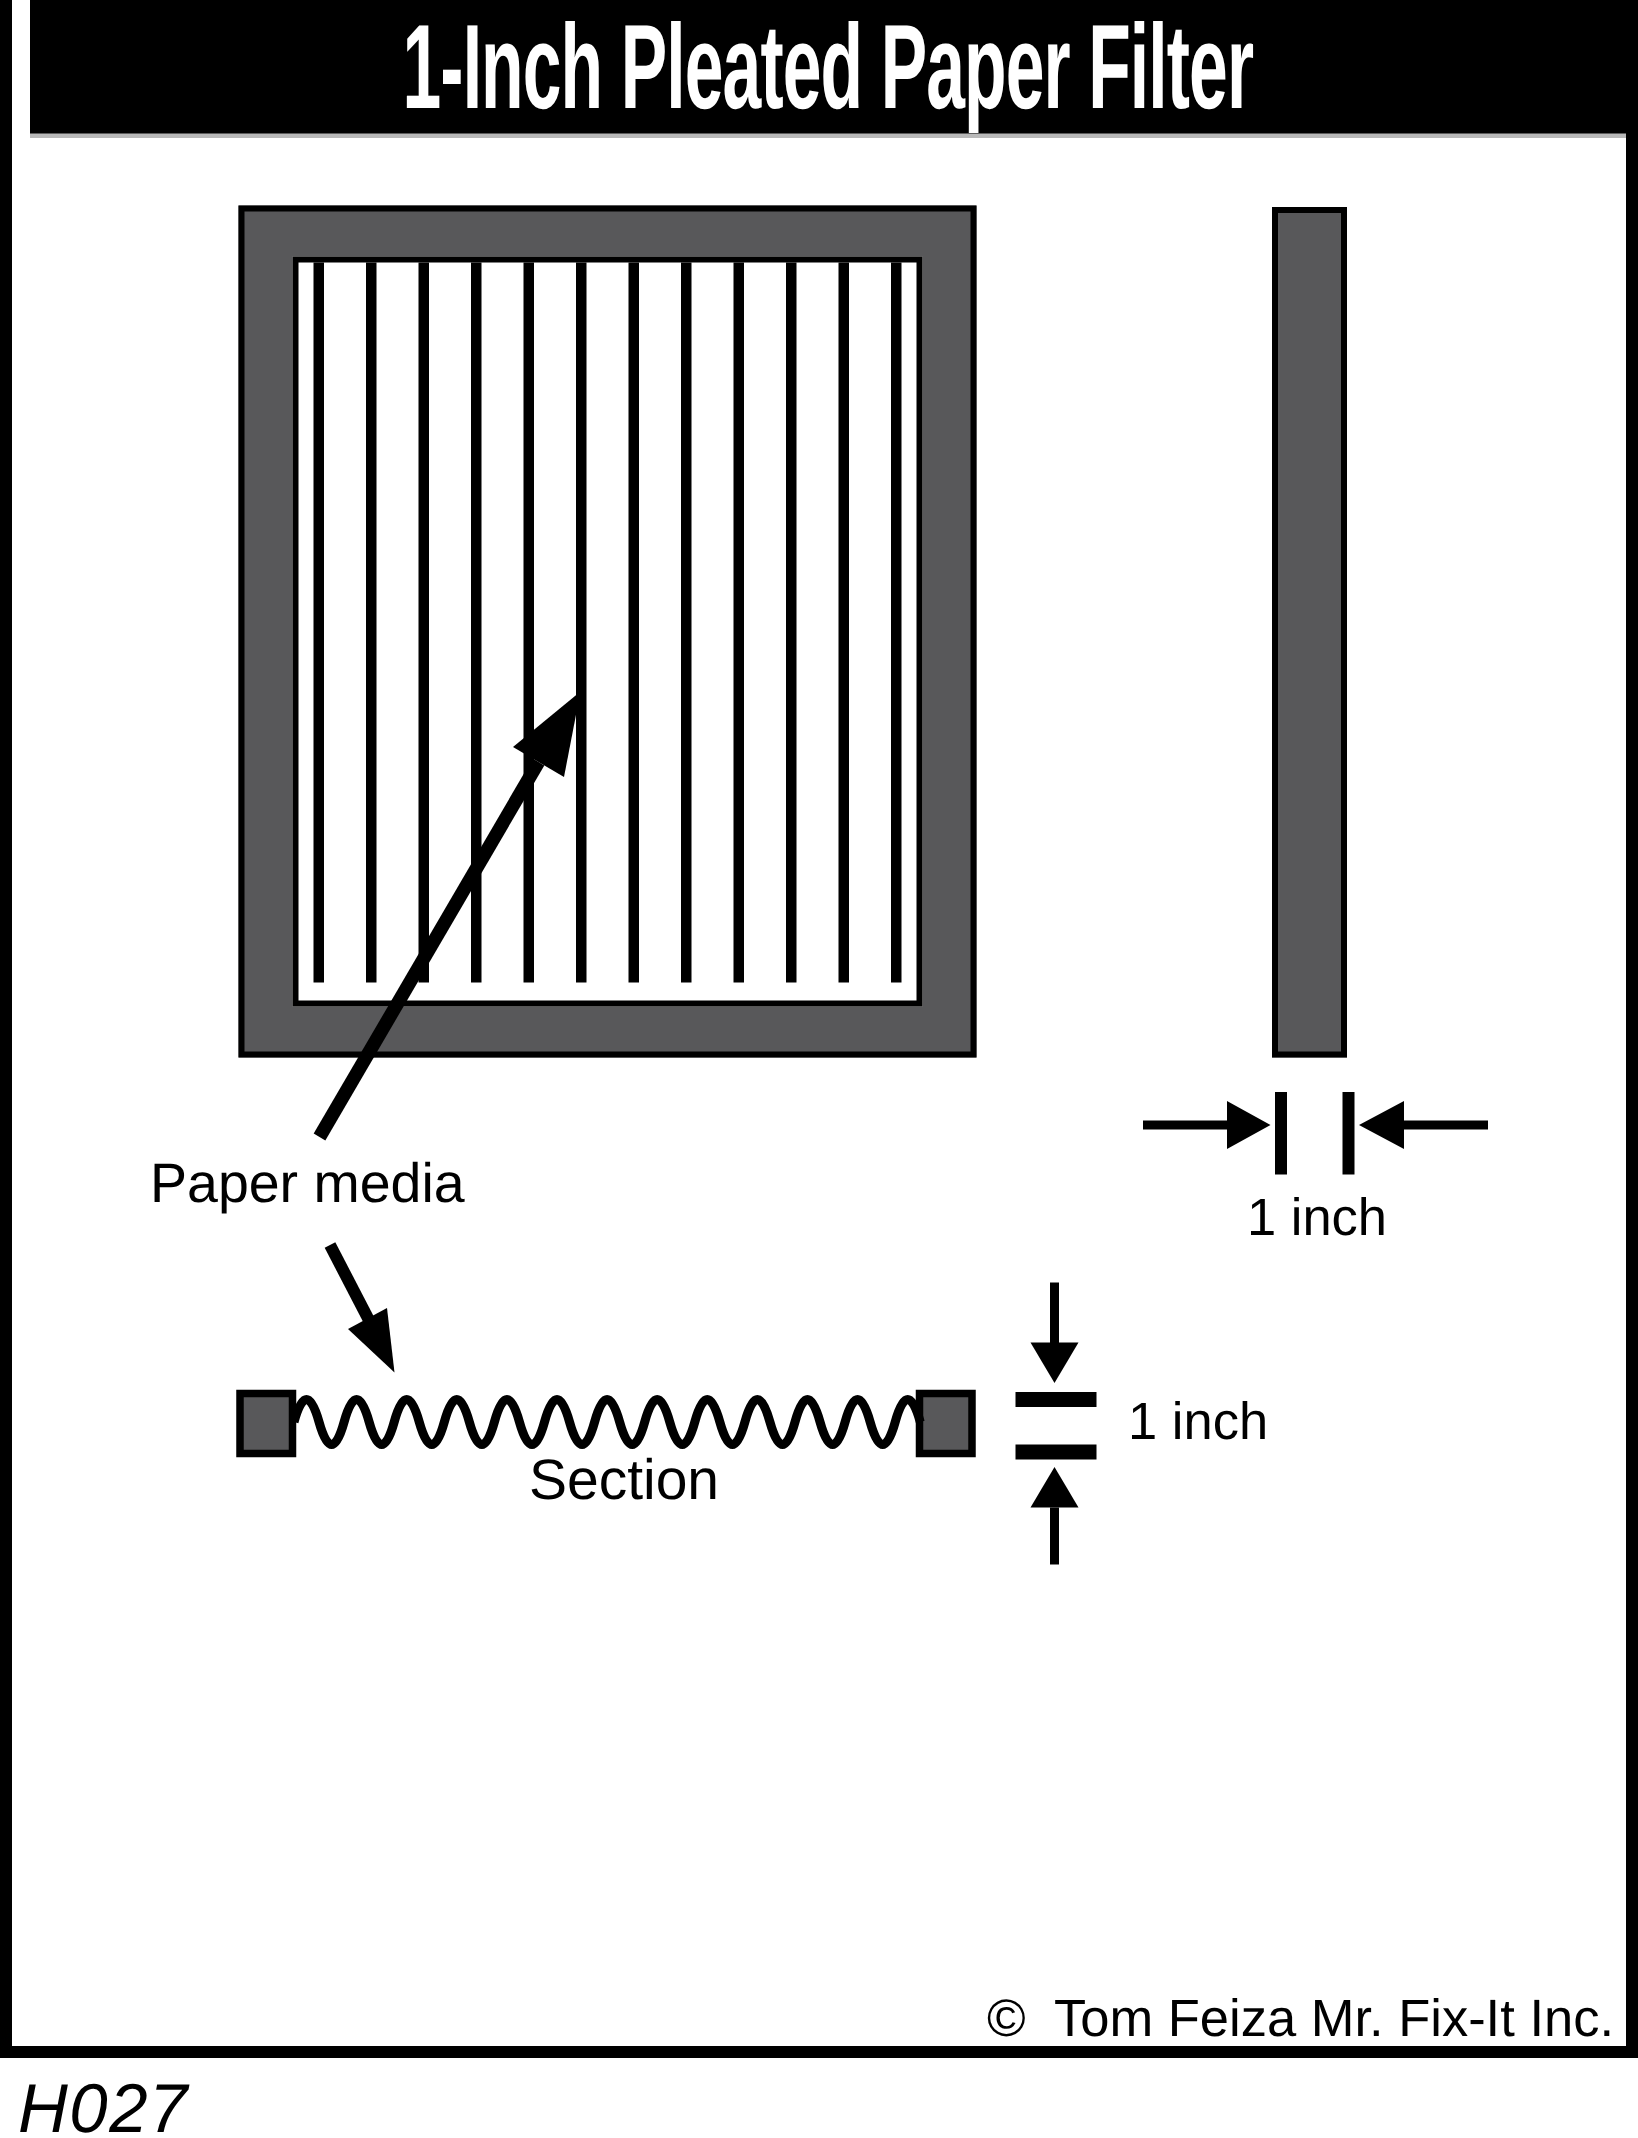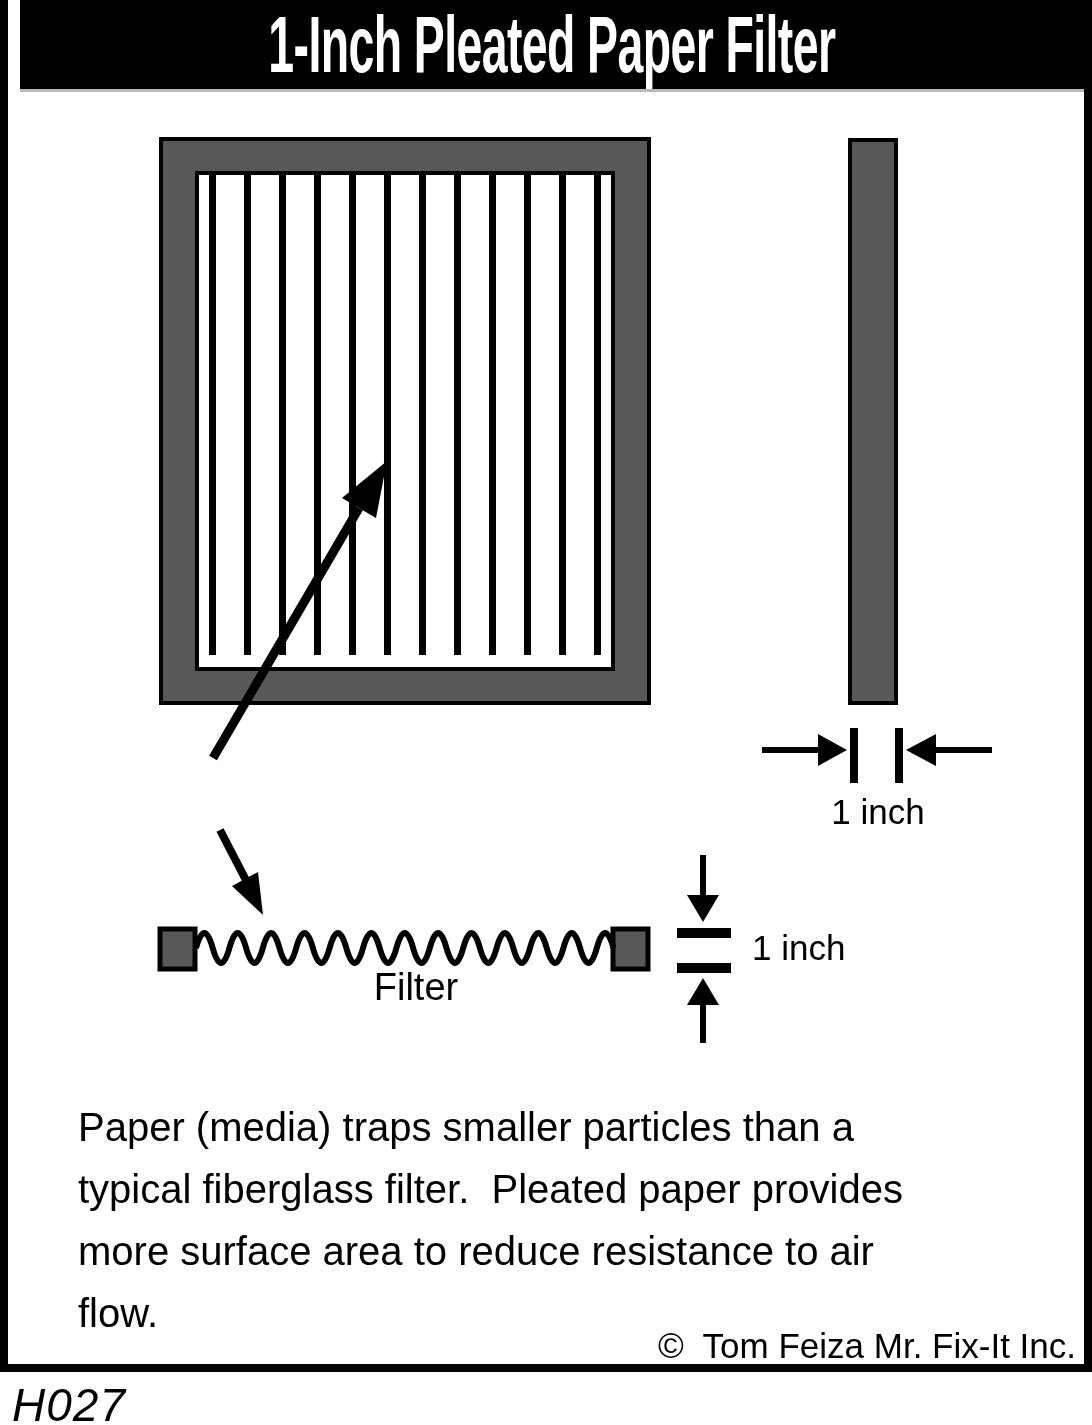--- a/index.html
+++ b/index.html
@@ -81,30 +81,25 @@
         <div class="pleat"></div>
         <div class="pleat"></div>
         <div class="pleat"></div>
         <div class="pleat"></div>
         <div class="pleat"></div>
       </div>
   </div>
 
   <div class="side"></div>
 
+  <div class="label label-paper-media">Paper media</div>
   <div class="label label-inch-width">1 inch</div>
-  <div class="label label-section">Filter</div>
+  <div class="label label-section">Section</div>
   <div class="label label-inch-thickness">1 inch</div>
 
-  <div class="body-text">
-    <div>Paper (media) traps smaller particles than a</div>
-    <div>typical fiberglass filter.  Pleated paper provides</div>
-    <div>more surface area to reduce resistance to air</div>
-    <div>flow.</div>
-  </div>
 
   <div class="copyright">©  Tom Feiza Mr. Fix-It Inc.</div>
   <div class="page-code">H027</div>
 
   <svg class="overlay" viewBox="0 0 1092 1425">
 
     <line x1="213" y1="758" x2="359" y2="508" stroke="#000" stroke-width="9"></line>
     <polygon points="387,461 376,518 342,498" fill="#000"></polygon>
 
     <line x1="220" y1="830" x2="248" y2="884" stroke="#000" stroke-width="8"></line>

